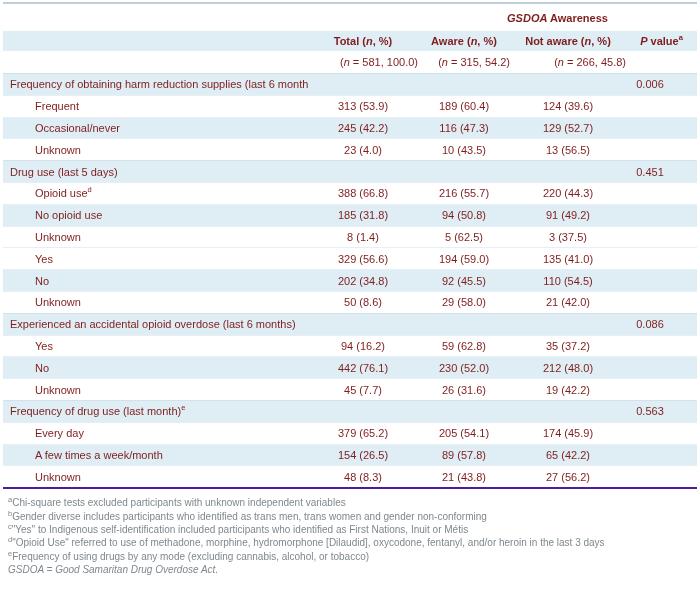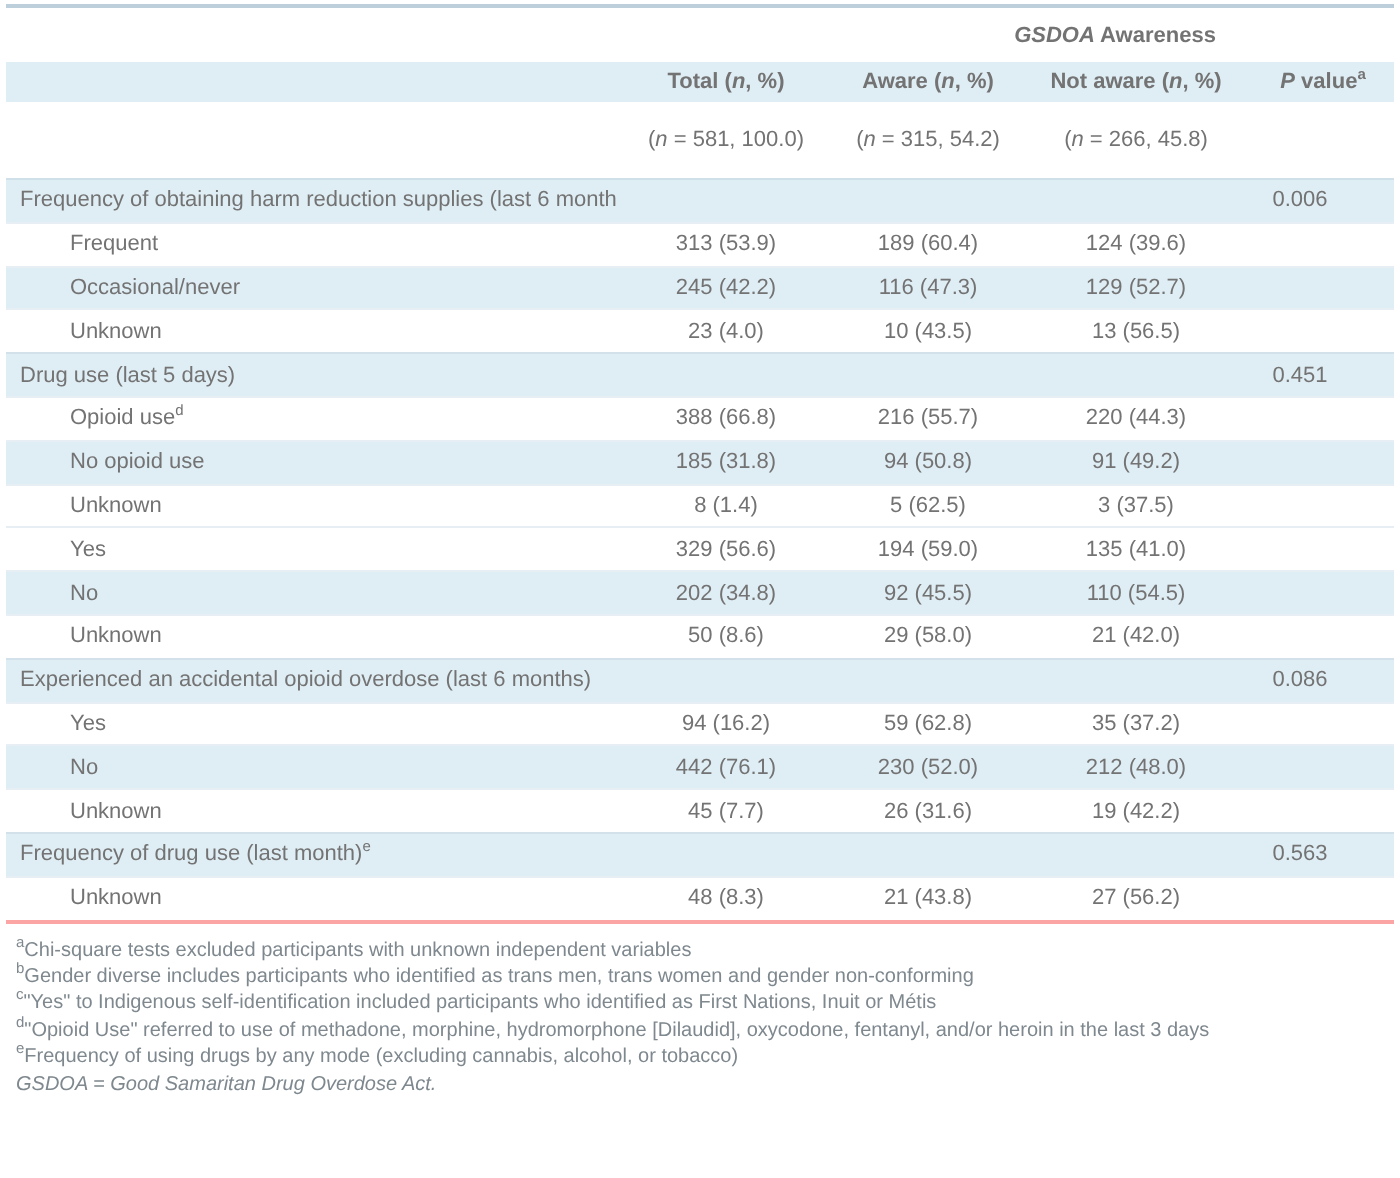--- a/index.html
+++ b/index.html
@@ -5,30 +5,30 @@
   html, body { margin: 0; padding: 0; background: #ffffff; }
   body {
     width: 700px; height: 589px; overflow: hidden;
     font-family: "Liberation Sans", sans-serif;
     -webkit-font-smoothing: antialiased;
   }
   .page { width: 700px; height: 589px; box-sizing: border-box; padding: 2px 3px 0 3px; }
 
   table.stat-table {
     width: 694px; table-layout: fixed; border-collapse: collapse;
-    border-top: 2px solid #bccfda; border-bottom: 2px solid #fca5a5;
-    color: #737373;
+    border-top: 2px solid #bccfda; border-bottom: 2px solid #4c1d95;
+    color: #7f1d1d;
   }
   td { padding: 0; vertical-align: middle; font-size: 11px; line-height: 12px; overflow: hidden; white-space: nowrap; }
   tr.shade { background: #dfedf4; }
 
   .spanner-row td { height: 27px; }
   .spanner { text-align: center; font-weight: bold; }
   .colhead-row td { height: 20px; font-weight: bold; text-align: center; }
-  .subhead-row td { height: 38px; text-align: center; border-bottom: 1px solid #cfe0e9; }
+  .subhead-row td { height: 22px; text-align: right; border-bottom: 1px solid #cfe0e9; }
 
   tbody td { height: 20.8px; }
   tr.sec-row td { border-top: 1px solid #d3e2ea; }
   tr.data-row td { border-top: 1px solid rgba(203, 220, 231, 0.45); }
   .sec-label { text-align: left; padding-left: 7px; }
   .item { text-align: left; padding-left: 32px; }
   .num { text-align: center; }
   .pcol { padding-right: 23px; }
   sup { font-size: 7.5px; line-height: 0; vertical-align: super; }
 
@@ -166,20 +166,34 @@
           <td class="num">26 (31.6)</td>
           <td class="num">19 (42.2)</td>
           <td></td>
         </tr>
         <tr class="sec-row shade">
           <td class="sec-label">Frequency of drug use (last month)<sup>e</sup></td>
           <td colspan="3"></td>
           <td class="num pcol">0.563</td>
         </tr>
         <tr class="data-row">
+          <td class="item">Every day</td>
+          <td class="num">379 (65.2)</td>
+          <td class="num">205 (54.1)</td>
+          <td class="num">174 (45.9)</td>
+          <td></td>
+        </tr>
+        <tr class="data-row shade">
+          <td class="item">A few times a week/month</td>
+          <td class="num">154 (26.5)</td>
+          <td class="num">89 (57.8)</td>
+          <td class="num">65 (42.2)</td>
+          <td></td>
+        </tr>
+        <tr class="data-row">
           <td class="item">Unknown</td>
           <td class="num">48 (8.3)</td>
           <td class="num">21 (43.8)</td>
           <td class="num">27 (56.2)</td>
           <td></td>
         </tr>
       </tbody>
   </table>
   <div class="footnotes" id="footnotes">
       <div class="footnote"><sup>a</sup>Chi-square tests excluded participants with unknown independent variables</div>

